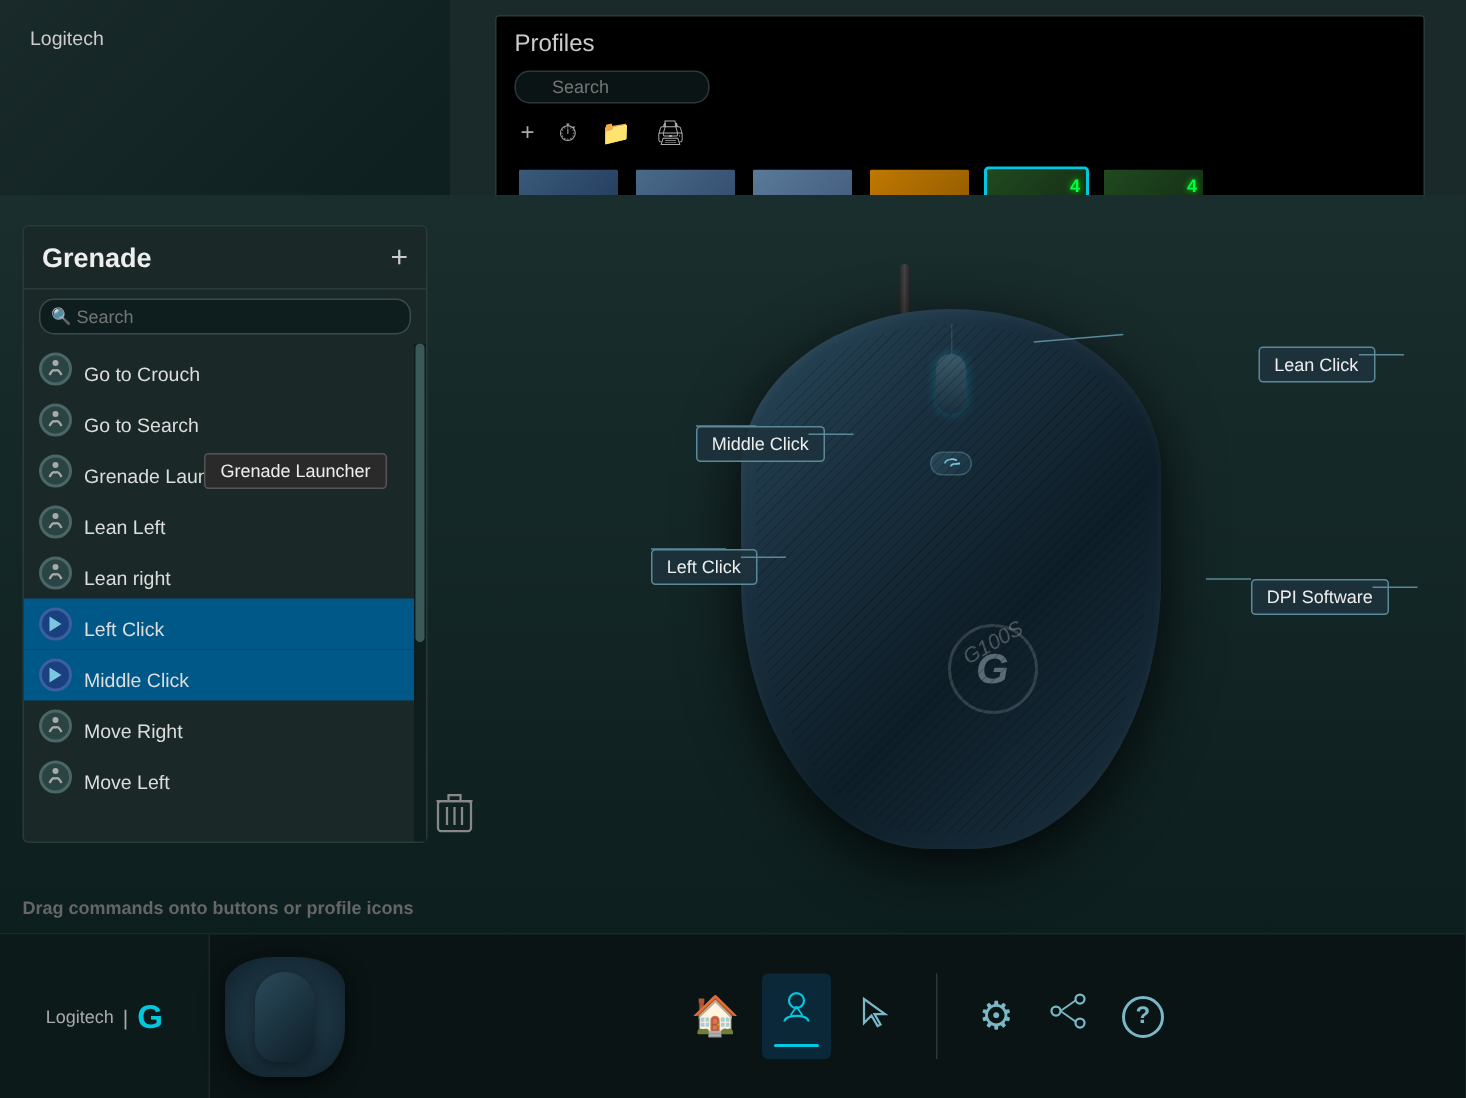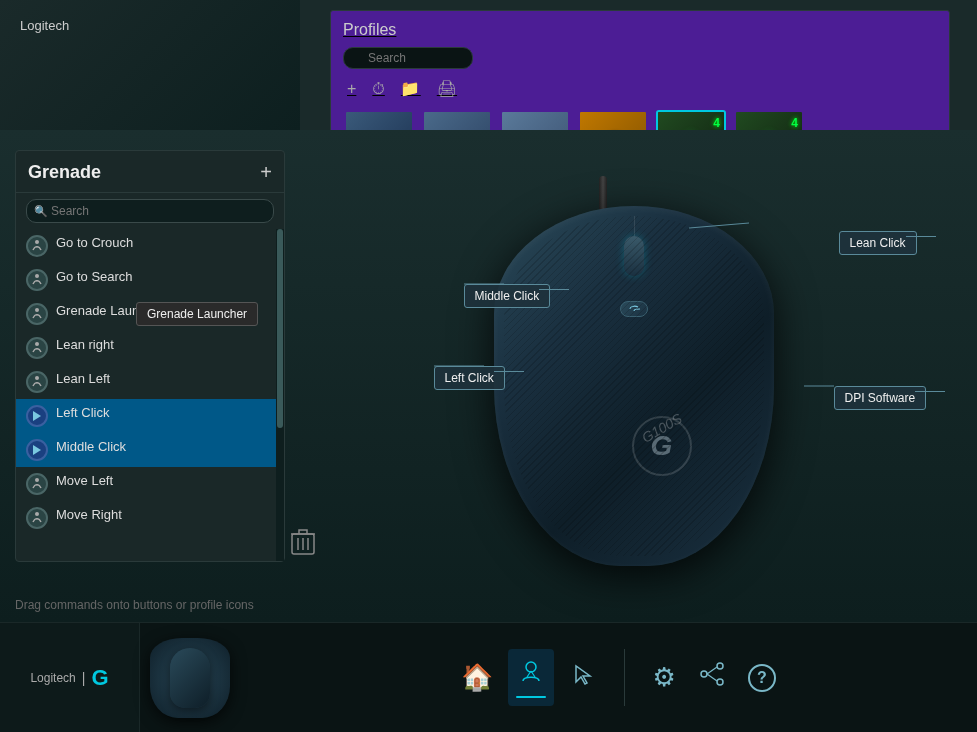--- a/index.html
+++ b/index.html
@@ -31,25 +31,24 @@
       color: #00c8e0;
       font-weight: bold;
       line-height: 1.1;
     }
 
     
     #profiles-panel {
       position: absolute;
       top: 10px; left: 330px;
       width: 620px;
-      background: #4c1d95;
+      background: #000000;
       border: 1px solid #2a3a3a;
       border-radius: 3px;
       padding: 10px 12px;
-      text-decoration: underline;
     }
     #profiles-panel .profiles-title {
       color: #ccc;
       font-size: 16px;
       margin-bottom: 8px;
     }
     #profiles-panel .search-row {
       display: flex;
       align-items: center;
       margin-bottom: 8px;
@@ -230,21 +229,21 @@
       color: #888;
       font-size: 11px;
     }
     .cmd-list {
       flex: 1;
       overflow: hidden;
       position: relative;
     }
     .cmd-item {
       display: flex;
-      align-items: flex-start;
+      align-items: flex-end;
       padding: 6px 10px;
       cursor: pointer;
       position: relative;
     }
     .cmd-item.highlighted { background: #005888; }
     .cmd-icon {
       width: 22px;
       height: 22px;
       border-radius: 50%;
       background: #2a4444;
@@ -625,31 +624,31 @@
         <div class="cmd-tooltip">Grenade Launcher</div>
       </div>
 
       <div class="cmd-item">
         <div class="cmd-icon">
           <svg width="14" height="14" viewBox="0 0 14 14" fill="none">
               <circle cx="7" cy="3" r="2" fill="#aaa"></circle>
               <path d="M3 11 Q5 7 7 8 Q9 7 11 11" stroke="#aaa" stroke-width="1.5" fill="none"></path>
             </svg>
         </div>
-        <span class="cmd-label">Lean right</span>
+        <span class="cmd-label">Lean Left</span>
       </div>
 
       <div class="cmd-item">
         <div class="cmd-icon">
           <svg width="14" height="14" viewBox="0 0 14 14" fill="none">
               <circle cx="7" cy="3" r="2" fill="#aaa"></circle>
               <path d="M3 11 Q5 7 7 8 Q9 7 11 11" stroke="#aaa" stroke-width="1.5" fill="none"></path>
             </svg>
         </div>
-        <span class="cmd-label">Lean Left</span>
+        <span class="cmd-label">Lean right</span>
       </div>
 
       <div class="cmd-item highlighted">
         <div class="cmd-icon blue-icon">
           <svg width="12" height="14" viewBox="0 0 12 14" fill="none">
               <path d="M2 2 L2 12 L10 7 Z" fill="#7ac8e0"></path>
             </svg>
         </div>
         <span class="cmd-label">Left Click</span>
       </div>
@@ -664,48 +663,48 @@
         <span class="cmd-label">Middle Click</span>
       </div>
 
       <div class="cmd-item">
         <div class="cmd-icon">
           <svg width="14" height="14" viewBox="0 0 14 14" fill="none">
               <circle cx="7" cy="3" r="2" fill="#aaa"></circle>
               <path d="M3 11 Q5 7 7 8 Q9 7 11 11" stroke="#aaa" stroke-width="1.5" fill="none"></path>
             </svg>
         </div>
-        <span class="cmd-label">Move Left</span>
+        <span class="cmd-label">Move Right</span>
       </div>
 
       <div class="cmd-item">
         <div class="cmd-icon">
           <svg width="14" height="14" viewBox="0 0 14 14" fill="none">
               <circle cx="7" cy="3" r="2" fill="#aaa"></circle>
               <path d="M3 11 Q5 7 7 8 Q9 7 11 11" stroke="#aaa" stroke-width="1.5" fill="none"></path>
             </svg>
         </div>
-        <span class="cmd-label">Move Right</span>
+        <span class="cmd-label">Move Left</span>
       </div>
 
       <div class="cmd-scrollbar">
         <div class="cmd-scrollbar-thumb"></div>
       </div>
     </div>
   </div>
 
   <button class="delete-btn" style="bottom:60px;left:290px;position:absolute;">
     <svg width="26" height="28" viewBox="0 0 26 28" fill="none">
       <rect x="2" y="6" width="22" height="20" rx="2" stroke="#888" stroke-width="1.5" fill="none"></rect>
       <path d="M8 10 L8 22 M13 10 L13 22 M18 10 L18 22" stroke="#888" stroke-width="1.5"></path>
       <path d="M1 6 L25 6 M9 6 L9 2 L17 2 L17 6" stroke="#888" stroke-width="1.5" fill="none"></path>
     </svg>
   </button>
 
-  <div class="drag-hint" style="bottom:10px;left:15px;">Drag commands onto buttons or profile icons</div>
+  <div class="drag-hint" style="bottom:10px;left:15px;font-weight:bold;">Drag commands onto buttons or profile icons</div>
 
   <div id="mouse-area">
     <div class="mouse-container">
 
       <div class="mouse-cable"></div>
 
       <div class="mouse-body">
 
         <div style="position:absolute;left:50%;top:10px;height:60px;width:1px;background:rgba(255,255,255,0.1);"></div>
 

